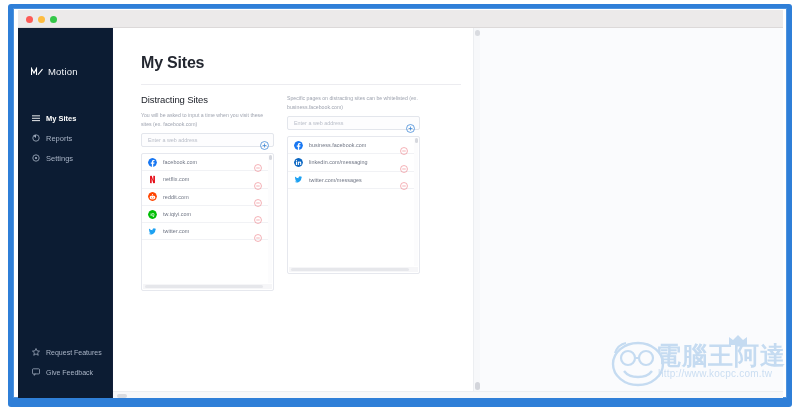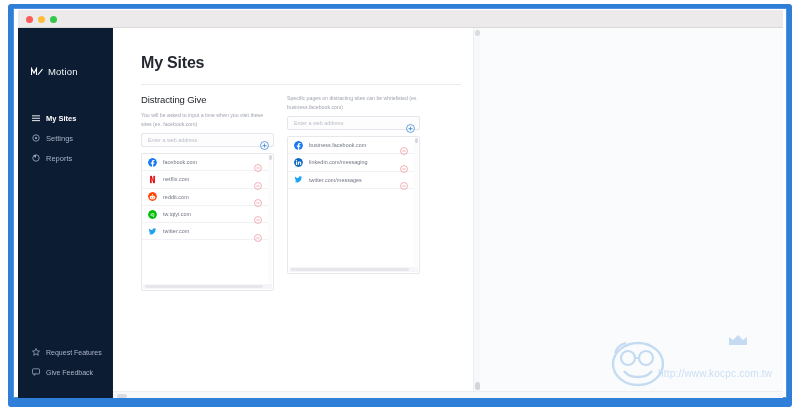--- a/index.html
+++ b/index.html
@@ -282,34 +282,34 @@
                 <rect x="0" y="5.2" width="8" height="0.9" fill="#ffffff"></rect>
               </svg>
             </span>
             <span>My Sites</span>
           </div>
 
           <div class="nav-item">
             <span class="nav-ico">
               <svg width="8" height="8" viewBox="0 0 8 8">
                 <circle cx="4" cy="4" r="3.2" fill="none" stroke="#a7b2c4" stroke-width="0.8"></circle>
+                <path d="M4 4 L4 0.9 A3.1 3.1 0 0 0 1.6 2" fill="#a7b2c4"></path>
+              </svg>
+            </span>
+            <span>Reports</span>
+          </div>
+
+          <div class="nav-item">
+            <span class="nav-ico">
+              <svg width="8" height="8" viewBox="0 0 8 8">
+                <circle cx="4" cy="4" r="3.2" fill="none" stroke="#a7b2c4" stroke-width="0.8"></circle>
                 <circle cx="4" cy="4" r="1.1" fill="#a7b2c4"></circle>
               </svg>
             </span>
             <span>Settings</span>
-          </div>
-
-          <div class="nav-item">
-            <span class="nav-ico">
-              <svg width="8" height="8" viewBox="0 0 8 8">
-                <circle cx="4" cy="4" r="3.2" fill="none" stroke="#a7b2c4" stroke-width="0.8"></circle>
-                <path d="M4 4 L4 0.9 A3.1 3.1 0 0 0 1.6 2" fill="#a7b2c4"></path>
-              </svg>
-            </span>
-            <span>Reports</span>
           </div>
 
         </div>
 
         <div class="bottom-nav">
           <div class="nav-item">
             <span class="nav-ico">
               <svg width="8" height="8" viewBox="0 0 10 10">
                 <path d="M5 0.6 L6.3 3.6 L9.4 3.9 L7 6 L7.8 9.1 L5 7.4 L2.2 9.1 L3 6 L0.6 3.9 L3.7 3.6 Z" fill="none" stroke="#aab5c7" stroke-width="0.9"></path>
               </svg>
@@ -330,21 +330,21 @@
       </nav>
 
       <main class="content">
 
         <h1 class="page-title">My Sites</h1>
         <div class="title-rule"></div>
 
         <div class="cols">
 
           <section class="col col-left">
-            <div class="col-head">Distracting Give</div>
+            <div class="col-head">Distracting Sites</div>
             <div class="col-desc">You will be asked to input a time when you visit these sites (ex. facebook.com)</div>
 
             <div class="addrow">
               <input type="text" placeholder="Enter a web address" style="">
               <span class="add-btn">
                 <svg width="9" height="9" viewBox="0 0 12 12">
                   <circle cx="6" cy="6" r="5.3" fill="none" stroke="#3b86d6" stroke-width="1"></circle>
                   <rect x="3.4" y="5.5" width="5.2" height="1" fill="#3b86d6"></rect>
                   <rect x="5.5" y="3.4" width="1" height="5.2" fill="#3b86d6"></rect>
                 </svg>
@@ -551,16 +551,17 @@
         <path d="M25 19h4" stroke="#bcd6ef" stroke-width="2"></path>
         <path d="M14 32c6 8 22 8 28 0" fill="none" stroke="#bcd6ef" stroke-width="2.4"></path>
         <path d="M5 14c2-6 6-9 11-10" fill="none" stroke="#bcd6ef" stroke-width="2.2"></path>
       </svg>
     </span>
     <span class="wm-crown">
       <svg width="20" height="12" viewBox="0 0 20 12">
         <path d="M1 11 L1 3 L5 6 L10 1 L15 6 L19 3 L19 11 Z" fill="#bcd6ef"></path>
       </svg>
     </span>
+    <span class="wm-cjk">電腦王阿達</span>
     <span class="wm-url">http://www.kocpc.com.tw</span>
   </div>
 
 </div>
 
 </body></html>

